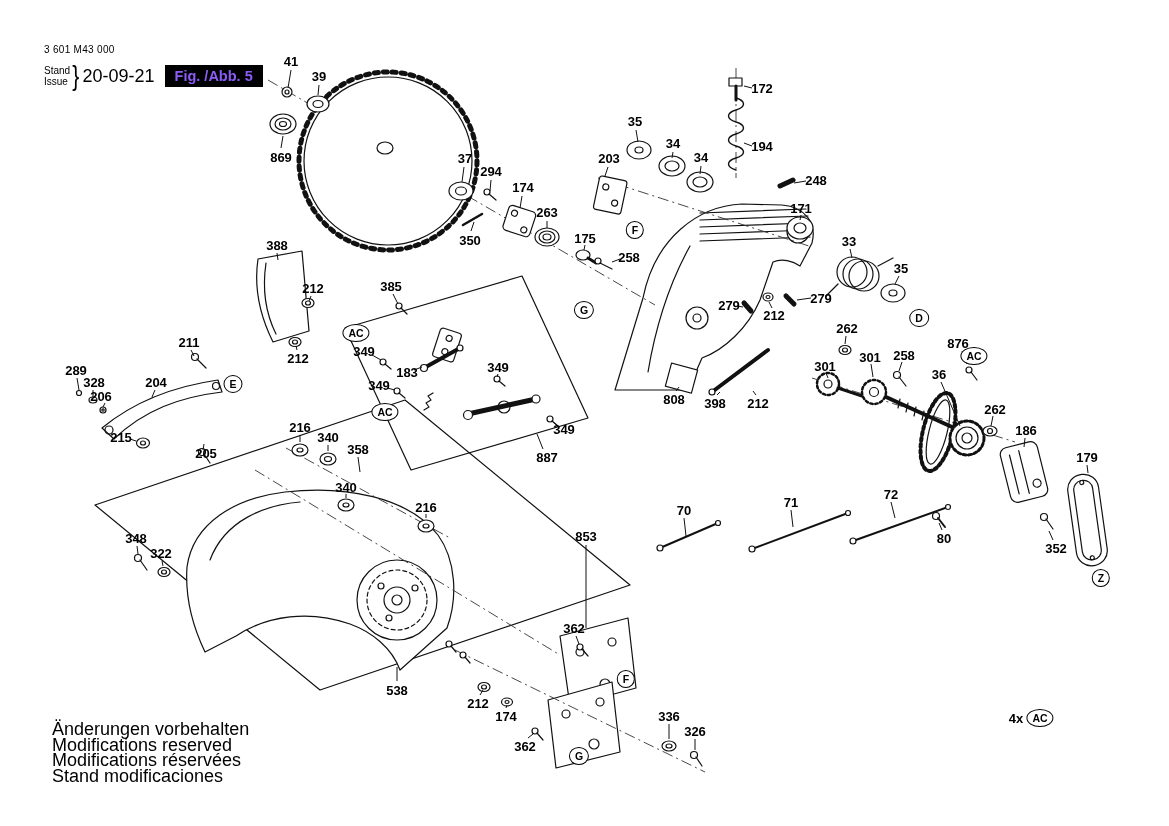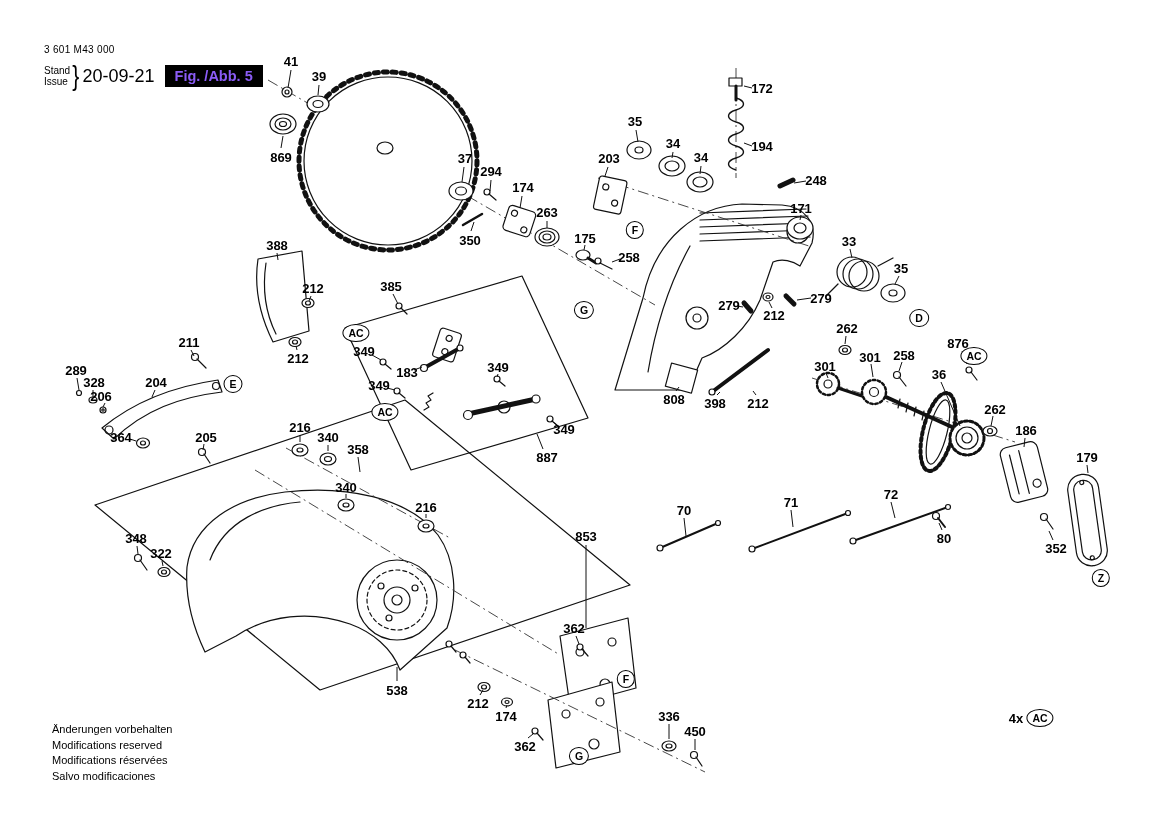--- a/index.html
+++ b/index.html
@@ -14,21 +14,21 @@
               font-weight:bold;white-space:nowrap;z-index:5}
   .part-label.circled{font-size:10.5px;border:1.4px solid #000;border-radius:50%;
               padding:2px 5px;background:#fff}
   .header{position:absolute;left:44px;top:44px;z-index:6}
   .pn{font-size:10px;letter-spacing:.3px}
   .issue-row{display:flex;align-items:center;margin-top:5px}
   .stand-issue{font-size:10px;line-height:11px}
   .brace{font-size:28px;font-weight:300;margin:0 2px 0 1px;transform:scaleX(.75)}
   .date{font-size:18px;margin-right:10px}
   .figbox{background:#000;color:#8b5cf6;font-weight:bold;font-size:14.5px;padding:3px 10px}
-  .footer{position:absolute;left:52px;top:722px;font-size:11px;line-height:15.5px;z-index:6}
+  .footer{position:absolute;left:52px;top:722px;font-size:18px;line-height:15.5px;z-index:6}
 </style>
 </head>
 <body>
 
 <div class="canvas">
 
   <svg class="drawing" id="diagram-svg" width="1169" height="826" viewBox="0 0 1169 826">
 
     <g class="s1" fill="none">
       <polygon points="95,505 405,400 630,585 320,690"></polygon>
@@ -385,21 +385,21 @@
       <div class="brace">}</div>
       <div class="date">20-09-21</div>
       <div class="figbox">Fig. /Abb. 5</div>
     </div>
   </div>
 
   <div class="footer">
     <div>Änderungen vorbehalten</div>
     <div>Modifications reserved</div>
     <div>Modifications réservées</div>
-    <div>Salvo modificaciones</div>
+    <div>Stand modificaciones</div>
   </div>
 
   <div id="label-layer">
       <div class="part-label" style="left: 291px; top: 61px;">41</div>
       <div class="part-label" style="left: 319px; top: 76px;">39</div>
       <div class="part-label" style="left: 281px; top: 157px;">869</div>
       <div class="part-label" style="left: 465px; top: 158px;">37</div>
       <div class="part-label" style="left: 491px; top: 171px;">294</div>
       <div class="part-label" style="left: 470px; top: 240px;">350</div>
       <div class="part-label" style="left: 523px; top: 187px;">174</div>
@@ -419,22 +419,22 @@
       <div class="part-label circled" style="left: 919px; top: 318px;">D</div>
       <div class="part-label" style="left: 277px; top: 245px;">388</div>
       <div class="part-label" style="left: 313px; top: 288px;">212</div>
       <div class="part-label" style="left: 298px; top: 358px;">212</div>
       <div class="part-label" style="left: 189px; top: 342px;">211</div>
       <div class="part-label" style="left: 76px; top: 370px;">289</div>
       <div class="part-label" style="left: 94px; top: 382px;">328</div>
       <div class="part-label" style="left: 101px; top: 396px;">206</div>
       <div class="part-label" style="left: 156px; top: 382px;">204</div>
       <div class="part-label circled" style="left: 233px; top: 384px;">E</div>
-      <div class="part-label" style="left: 121px; top: 437px;">364</div>
-      <div class="part-label" style="left: 206px; top: 437px;">205</div>
+      <div class="part-label" style="left: 121px; top: 437px;">215</div>
+      <div class="part-label" style="left: 206px; top: 453px;">205</div>
       <div class="part-label" style="left: 391px; top: 286px;">385</div>
       <div class="part-label circled" style="left: 356px; top: 333px;">AC</div>
       <div class="part-label" style="left: 364px; top: 351px;">349</div>
       <div class="part-label" style="left: 407px; top: 372px;">183</div>
       <div class="part-label" style="left: 379px; top: 385px;">349</div>
       <div class="part-label circled" style="left: 385px; top: 412px;">AC</div>
       <div class="part-label" style="left: 498px; top: 367px;">349</div>
       <div class="part-label" style="left: 564px; top: 429px;">349</div>
       <div class="part-label" style="left: 547px; top: 457px;">887</div>
       <div class="part-label circled" style="left: 584px; top: 310px;">G</div>
@@ -470,18 +470,18 @@
       <div class="part-label" style="left: 891px; top: 494px;">72</div>
       <div class="part-label" style="left: 944px; top: 538px;">80</div>
       <div class="part-label" style="left: 397px; top: 690px;">538</div>
       <div class="part-label" style="left: 478px; top: 703px;">212</div>
       <div class="part-label" style="left: 506px; top: 716px;">174</div>
       <div class="part-label" style="left: 574px; top: 628px;">362</div>
       <div class="part-label" style="left: 525px; top: 746px;">362</div>
       <div class="part-label circled" style="left: 579px; top: 756px;">G</div>
       <div class="part-label circled" style="left: 626px; top: 679px;">F</div>
       <div class="part-label" style="left: 669px; top: 716px;">336</div>
-      <div class="part-label" style="left: 695px; top: 731px;">450</div>
+      <div class="part-label" style="left: 695px; top: 731px;">326</div>
       <div class="part-label" style="left: 1016px; top: 718px;">4x</div>
       <div class="part-label circled" style="left: 1040px; top: 718px;">AC</div>
     </div>
 
 </div>
 
 </body></html>

